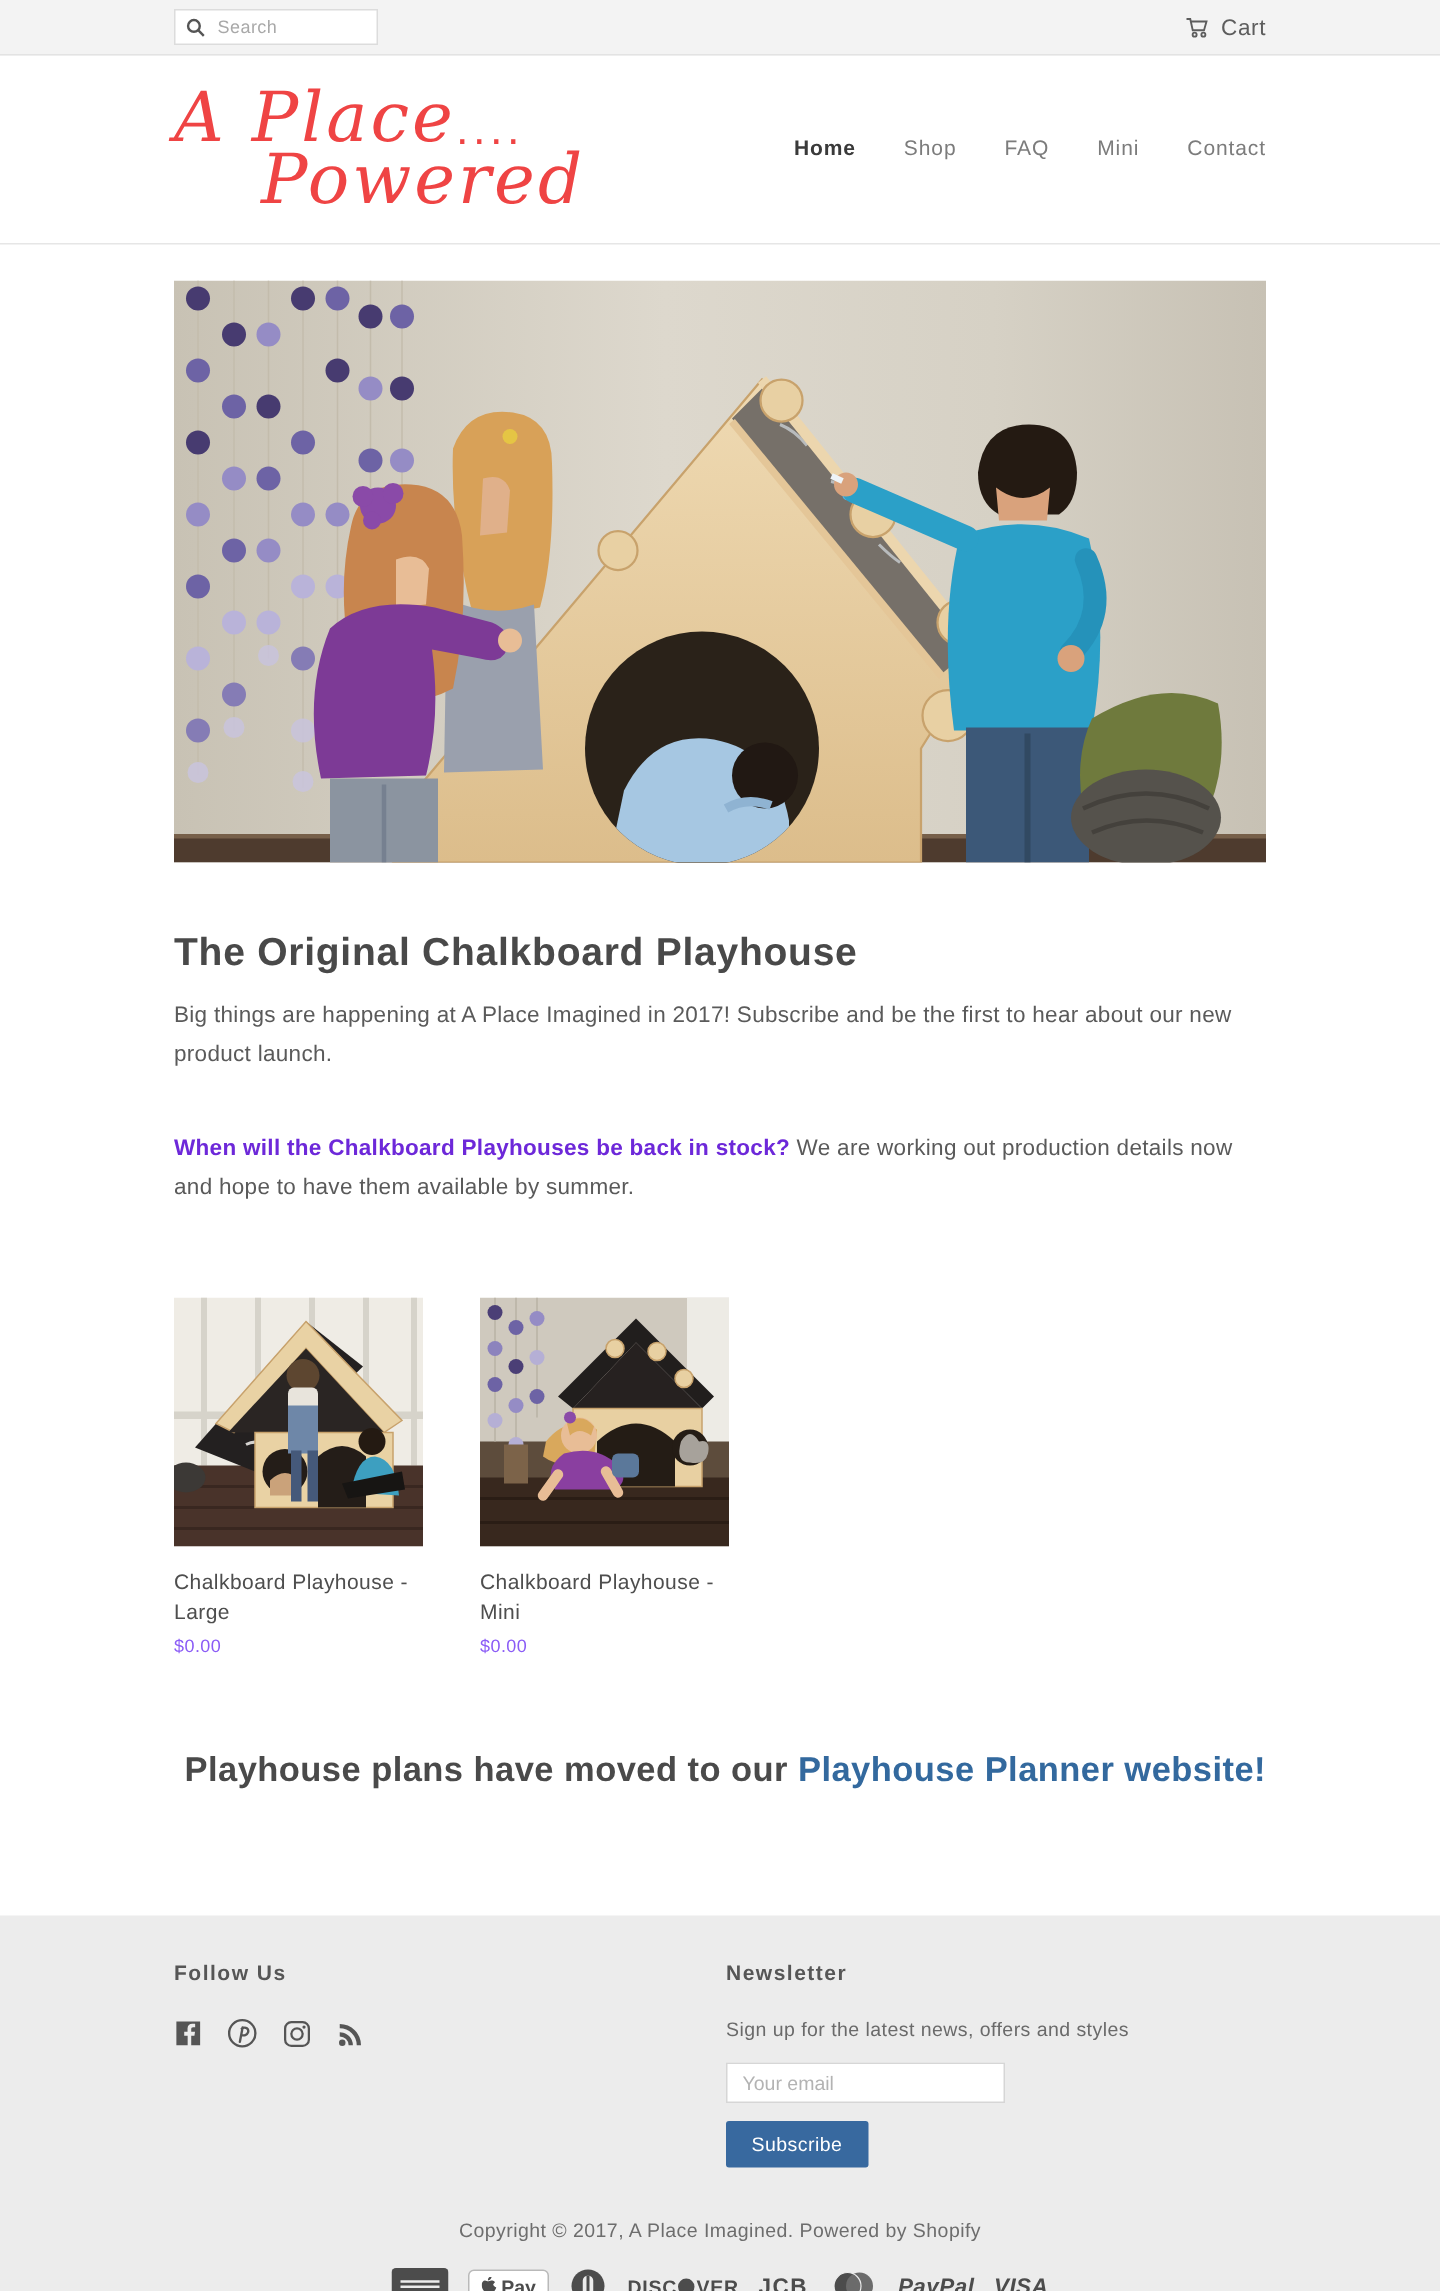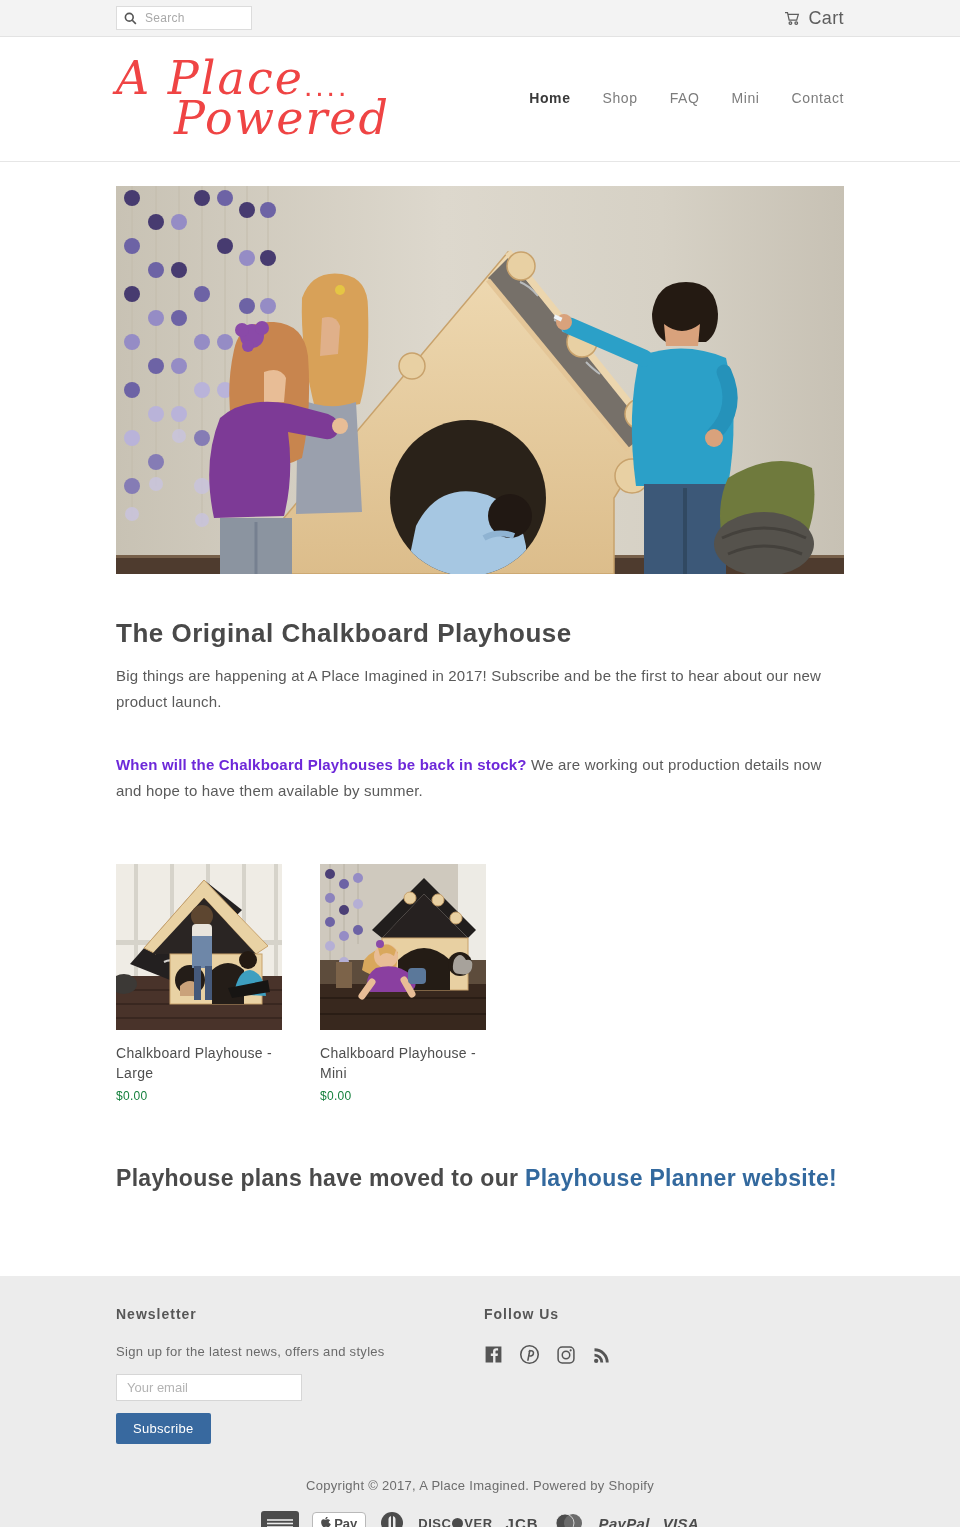--- a/index.html
+++ b/index.html
@@ -18,21 +18,21 @@
   .search-box {
     display: flex; align-items: center; gap: 6px;
     background: #fff; border: 1px solid #dcdcdc; height: 24px; width: 136px; padding: 0 7px;
   }
   .search-box svg { flex: 0 0 auto; }
   .search-box input {
     border: none; outline: none; width: 100%; font-size: 12px; color: #666;
     font-family: "Liberation Sans", sans-serif; letter-spacing: .3px; background: transparent;
   }
   .search-box input::placeholder { color: #a9a9a9; }
-  .cart-link { display: flex; align-items: center; gap: 7px; color: #5d5d5d; font-size: 18px; letter-spacing: .4px; cursor: pointer; text-decoration: none; }
+  .cart-link { display: flex; align-items: center; gap: 7px; color: #5d5d5d; font-size: 15px; letter-spacing: .4px; cursor: pointer; text-decoration: none; }
 
   
   .site-header { border-bottom: 1px solid #e6e6e6; padding: 18px 0 20px; }
   .header-inner { display: flex; align-items: center; justify-content: space-between; }
   .logo { line-height: 1; cursor: pointer; }
   .logo .l1 { font-family: "DejaVu Serif", serif; font-style: italic; font-size: 46px; letter-spacing: 2px; }
   .logo .dots { font-size: 30px; letter-spacing: 3px; vertical-align: -2px; }
   .logo .l2 { font-family: "DejaVu Serif", serif; font-style: italic; font-size: 46px; letter-spacing: 2px; margin: -6px 0 0 58px; }
   .main-nav { display: flex; gap: 32px; list-style: none; margin: 0; padding: 0; }
   .main-nav a { text-decoration: none; color: #7c7c7c; font-size: 14px; letter-spacing: .6px; }
@@ -51,26 +51,26 @@
   .stock b { color: #6d28d9; }
 
   
   .products { display: flex; gap: 22px; margin-top: 60px; }
   .product { width: 182px; }
   .thumb { display: block; width: 166px; height: 166px; cursor: pointer; }
   .product-title {
     margin-top: 13px; font-size: 14px; line-height: 1.45; color: #4e4e4e;
     letter-spacing: .3px; cursor: pointer;
   }
-  .product-price { margin-top: 5px; font-size: 12px; color: #15803d; letter-spacing: .3px; }
+  .product-price { margin-top: 5px; font-size: 12px; color: #8b5cf6; letter-spacing: .3px; }
 
   
   .plans-heading {
     font-size: 23px; font-weight: bold; color: #4a4a4a; letter-spacing: .3px;
-    line-height: 1.55; margin: 58px 0 0; padding-bottom: 80px;
+    line-height: 1.55; margin: 58px 0 0; padding-bottom: 80px; text-align: right;
   }
   .plans-heading a { color: #33699e; text-decoration: none; cursor: pointer; }
 
   
   .site-footer { background: #ececec; padding: 30px 0 26px; }
   .footer-cols { display: flex; }
   .footer-col { width: 50%; }
   .footer-col:last-child { padding-left: 4px; }
   .footer-heading { font-size: 14px; font-weight: bold; color: #565656; letter-spacing: 1px; margin: 0 0 22px; }
   .social-row { display: flex; gap: 16px; align-items: center; }
@@ -397,26 +397,20 @@
       <div class="product-price">$0.00</div>
     </div>
   </div>
 
   <h2 class="plans-heading"><span>Playhouse plans have moved to our </span><a>Playhouse Planner website!</a></h2>
 </main>
 
 <footer class="site-footer">
   <div class="container">
     <div class="footer-cols">
-      <div class="footer-col">
-        <h4 class="footer-heading">Newsletter</h4>
-        <p class="newsletter-text">Sign up for the latest news, offers and styles</p>
-        <input type="email" class="email-input" placeholder="Your email" style="">
-        <button class="subscribe-btn">Subscribe</button>
-      </div>
       <div class="footer-col">
         <h4 class="footer-heading">Follow Us</h4>
         <div class="social-row">
           <a>
             <svg width="19" height="19" viewBox="0 0 24 24" fill="#555">
               <path d="M2 2 h20 v20 h-7.5 v-8h2.7l.5-3.2h-3.2V8.6c0-.9.3-1.6 1.7-1.6h1.6V4.2c-.3 0-1.3-.1-2.4-.1-2.4 0-4 1.4-4 4v2.7H8.6V14h2.9v8H2Z"></path>
             </svg>
           </a>
           <a>
             <svg width="21" height="21" viewBox="0 0 24 24" fill="none" stroke="#555" stroke-width="1.8">
@@ -433,20 +427,26 @@
           </a>
           <a>
             <svg width="20" height="20" viewBox="0 0 24 24" fill="#555">
               <circle cx="5" cy="19" r="2.6"></circle>
               <path d="M3 10.5 a10.5 10.5 0 0 1 10.5 10.5 h-3.4 A7.1 7.1 0 0 0 3 13.9Z"></path>
               <path d="M3 4 a17 17 0 0 1 17 17 h-3.4 A13.6 13.6 0 0 0 3 7.4Z"></path>
             </svg>
           </a>
         </div>
       </div>
+      <div class="footer-col">
+        <h4 class="footer-heading">Newsletter</h4>
+        <p class="newsletter-text">Sign up for the latest news, offers and styles</p>
+        <input type="email" class="email-input" placeholder="Your email" style="">
+        <button class="subscribe-btn">Subscribe</button>
+      </div>
     </div>
 
     <div class="copyright">Copyright © 2017, A Place Imagined. Powered by Shopify</div>
 
     <div class="payments">
       <svg width="38" height="25" viewBox="0 0 38 25">
         <rect width="38" height="25" rx="3" fill="#4c4c4c"></rect>
         <g stroke="#ececec" stroke-width="1.6">
             <line x1="6" y1="9" x2="32" y2="9"></line>
             <line x1="6" y1="12.5" x2="32" y2="12.5"></line>

